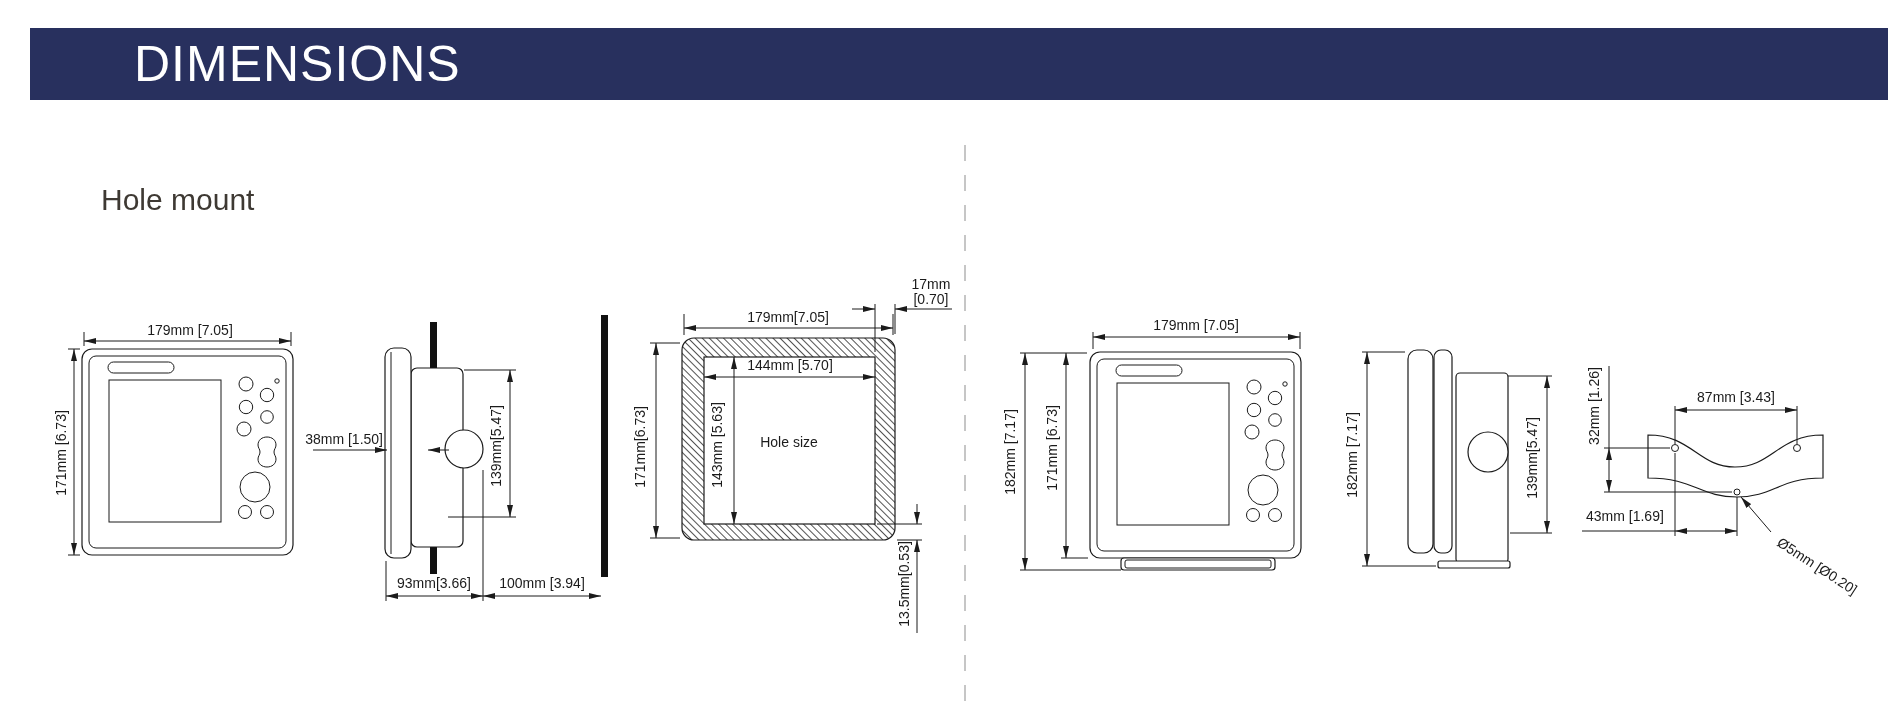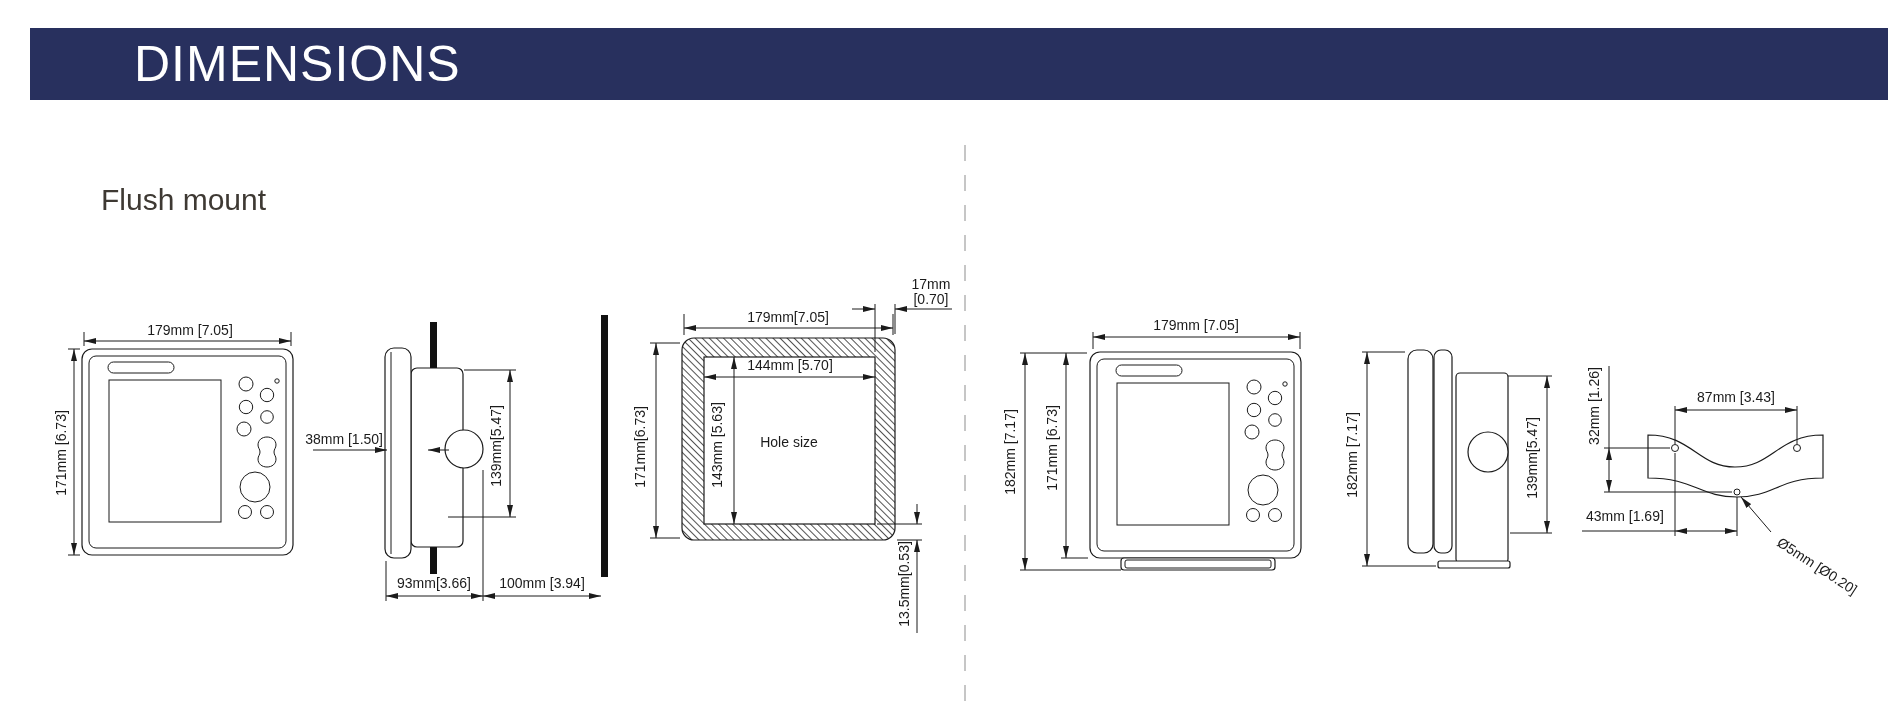--- a/index.html
+++ b/index.html
@@ -23,21 +23,21 @@
 </style>
 </head>
 <body>
 
 <div class="page">
 
   <div class="header-bar">
     <div class="header-title">DIMENSIONS</div>
   </div>
 
-  <div class="section-title flush-title">Flush mount</div>
+  <div class="section-title flush-title">Hole mount</div>
 
   <div class="divider"></div>
 
   <svg class="drawings" width="1888" height="728" viewBox="0 0 1888 728">
     <defs>
       <marker id="arr" viewBox="0 0 12 6" refX="12" refY="3" markerWidth="12" markerHeight="6" markerUnits="userSpaceOnUse" orient="auto-start-reverse">
         <path d="M0,0 L12,3 L0,6 z" fill="#1b1b1b"></path>
       </marker>
       <pattern id="hatch" width="5" height="5" patternUnits="userSpaceOnUse" patternTransform="rotate(-45)">
         <path d="M2.5,0 V5" stroke="#3f3f3f" stroke-width="0.9"></path>

